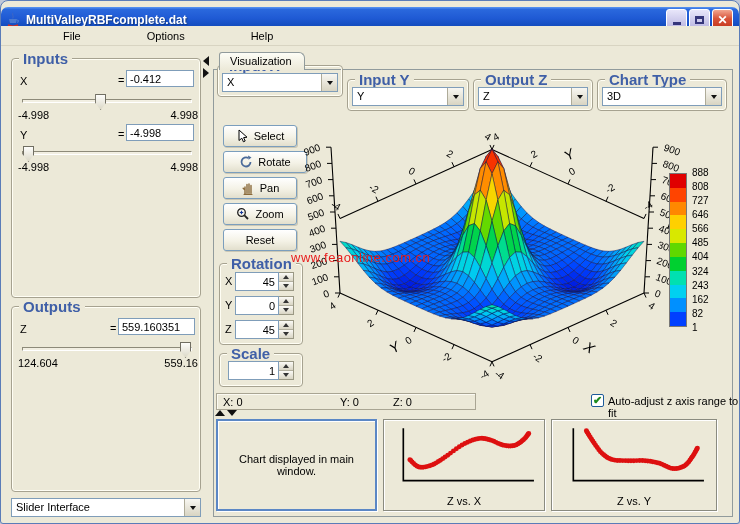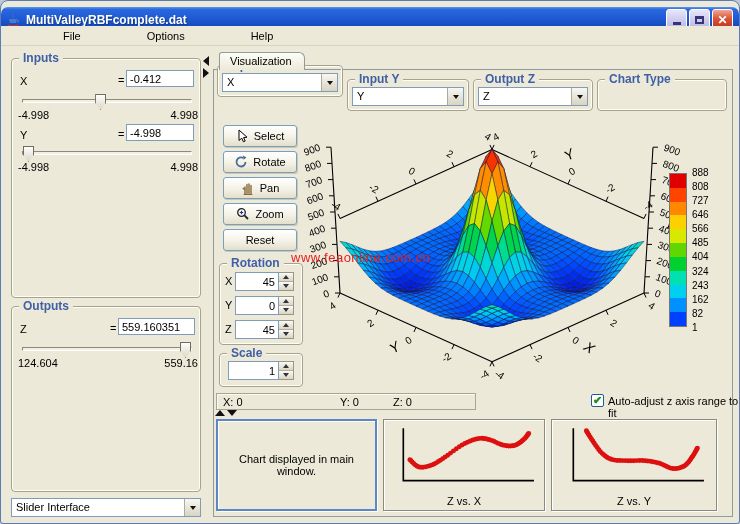--- a/index.html
+++ b/index.html
@@ -19,21 +19,21 @@
   .glyph-min{width:8px;height:3px;background:#35357a;margin-top:8px;}
   .glyph-max{width:9px;height:8px;border:2px solid #35357a;border-top-width:3px;}
   .glyph-x{color:#fff;font-weight:bold;font-size:12px;line-height:1;}
   
   .menubar{position:absolute;left:0;top:25px;width:100%;height:20px;background:#ece9d8;
     border-bottom:1px solid #d8d4c2;display:flex;align-items:center;padding-left:6px;gap:2px;}
   .menuitem{padding:2px 8px;margin-left:48px;}
   
   .gb{position:absolute;border:1px solid #a6a290;border-radius:4px;box-shadow:inset 0 0 0 1px #fffef4;}
   .gt{position:absolute;top:-8px;left:7px;background:#ece9d8;padding:0 4px;font-weight:bold;
-      color:#3f5fa7;font-size:12px;line-height:15px;white-space:nowrap;}
+      color:#3f5fa7;font-size:15px;line-height:15px;white-space:nowrap;}
   
   .tf{border:1px solid #7f9db9;background:#fff;font-size:11px;font-family:"Liberation Sans",sans-serif;
       padding:1px 3px;height:17px;}
   .eq{font-size:11px;}
   
   .track{position:absolute;height:4px;background:#f2efe2;border:1px solid;border-color:#8d8a79 #fff #fff #8d8a79;}
   .thumb{position:absolute;top:-6px;left:0;width:11px;height:16px;
      background:linear-gradient(180deg,#fdfdfb,#dcd9c8);border:1px solid #706e62;
      clip-path:polygon(0 0,100% 0,100% 55%,50% 100%,0 55%);}
   .rng{position:absolute;display:flex;justify-content:space-between;font-size:11px;}
@@ -180,29 +180,35 @@
     <span class="gt">Output Z</span>
     <div class="combo" style="left:4px;top:7px;right:4px;">
       <span class="cval">Z</span>
       <span class="cbtn">
           <span class="arrow-down"></span>
         </span>
     </div>
   </div>
   <div class="gb" style="left:596px;top:78px;width:130px;height:32px;">
     <span class="gt">Chart Type</span>
+    <div class="combo" style="left:4px;top:7px;right:4px;">
+      <span class="cval">3D</span>
+      <span class="cbtn">
+          <span class="arrow-down"></span>
+        </span>
+    </div>
   </div>
 
   <div class="xpbtn" style="left:222px;top:124px;width:74px;height:22px;">
     <svg width="13" height="14" viewBox="0 0 13 14">
       <path d="M3 1 L3 11.5 L5.8 9.2 L7.4 12.8 L9.2 12 L7.6 8.6 L11 8.2 Z" fill="#fff" stroke="#000" stroke-width="1"></path>
     </svg>
     <span>Select</span>
   </div>
-  <div class="xpbtn" style="left:222px;top:150px;width:74px;height:22px;">
+  <div class="xpbtn" style="left:222px;top:150px;width:84px;height:22px;">
     <svg width="14" height="14" viewBox="0 0 14 14">
       <path d="M11.5 7 a4.5 4.5 0 1 1 -2.2 -3.9" fill="none" stroke="#4a6a9a" stroke-width="1.8"></path>
       <path d="M9 0.5 L12.5 2.5 L9.5 4.8 Z" fill="#4a6a9a"></path>
     </svg>
     <span>Rotate</span>
   </div>
   <div class="xpbtn" style="left:222px;top:176px;width:74px;height:22px;">
     <svg width="14" height="14" viewBox="0 0 14 14">
       <path d="M4 13 V6 M6 12 V3.5 M8 12 V3 M10 12 V4.5 M3.2 13.5 h7.6 M4 9 L2.2 7.2" fill="none" stroke="#8a6a3a" stroke-width="1.4" stroke-linecap="round"></path>
     </svg>

